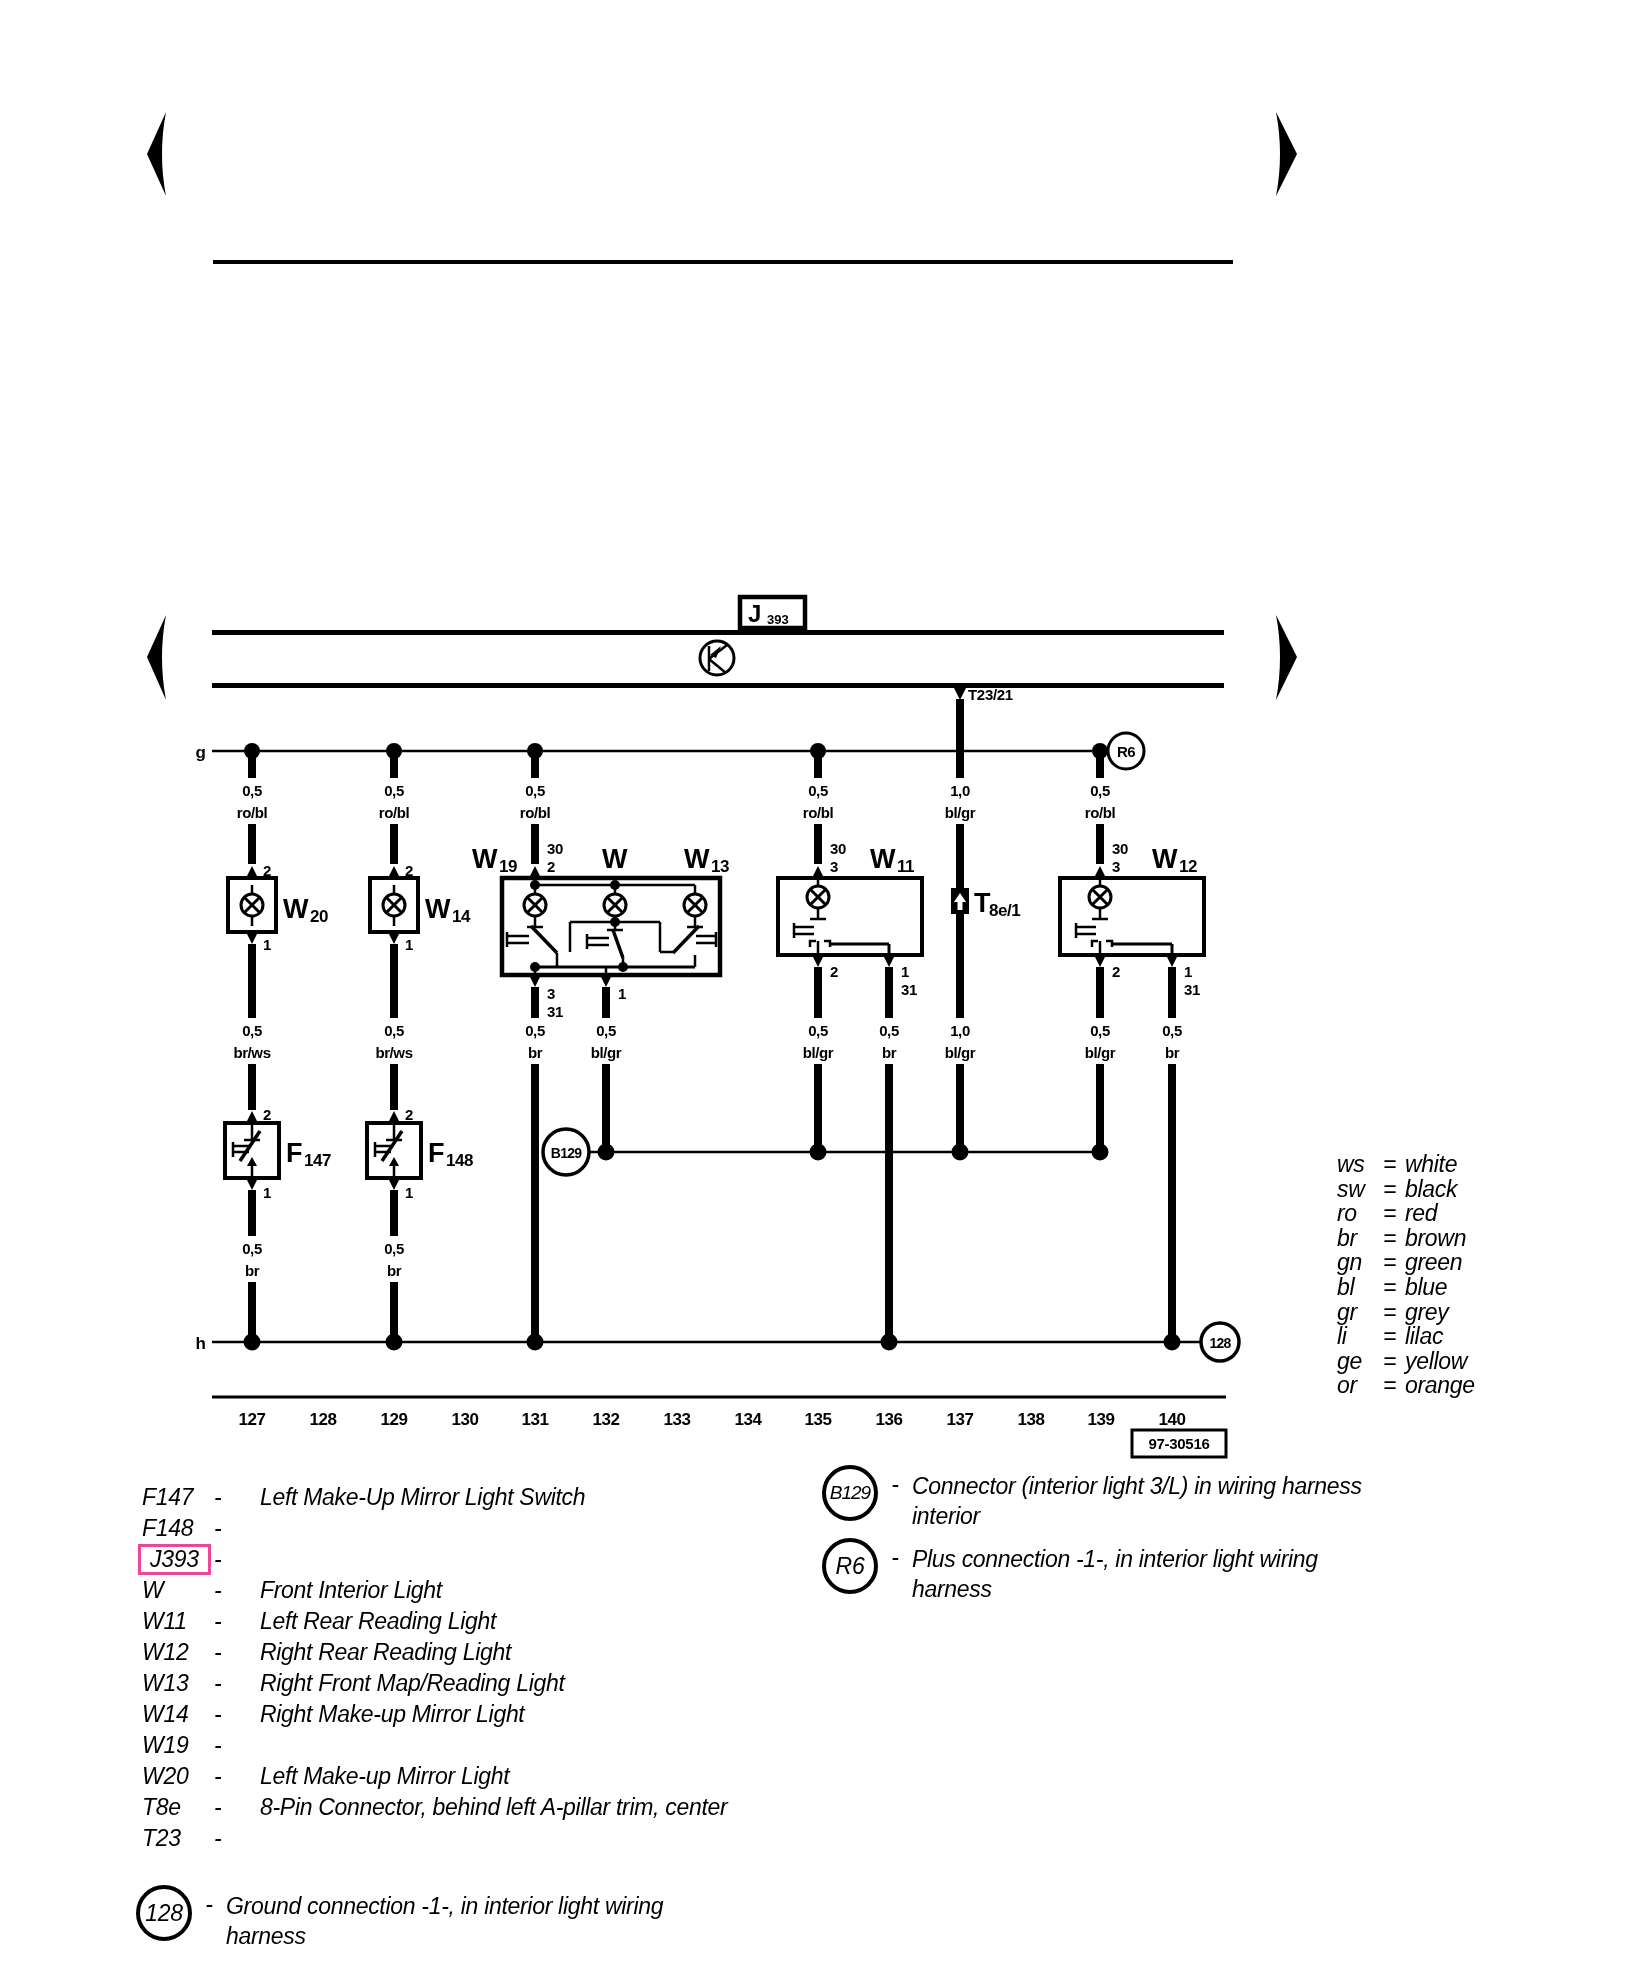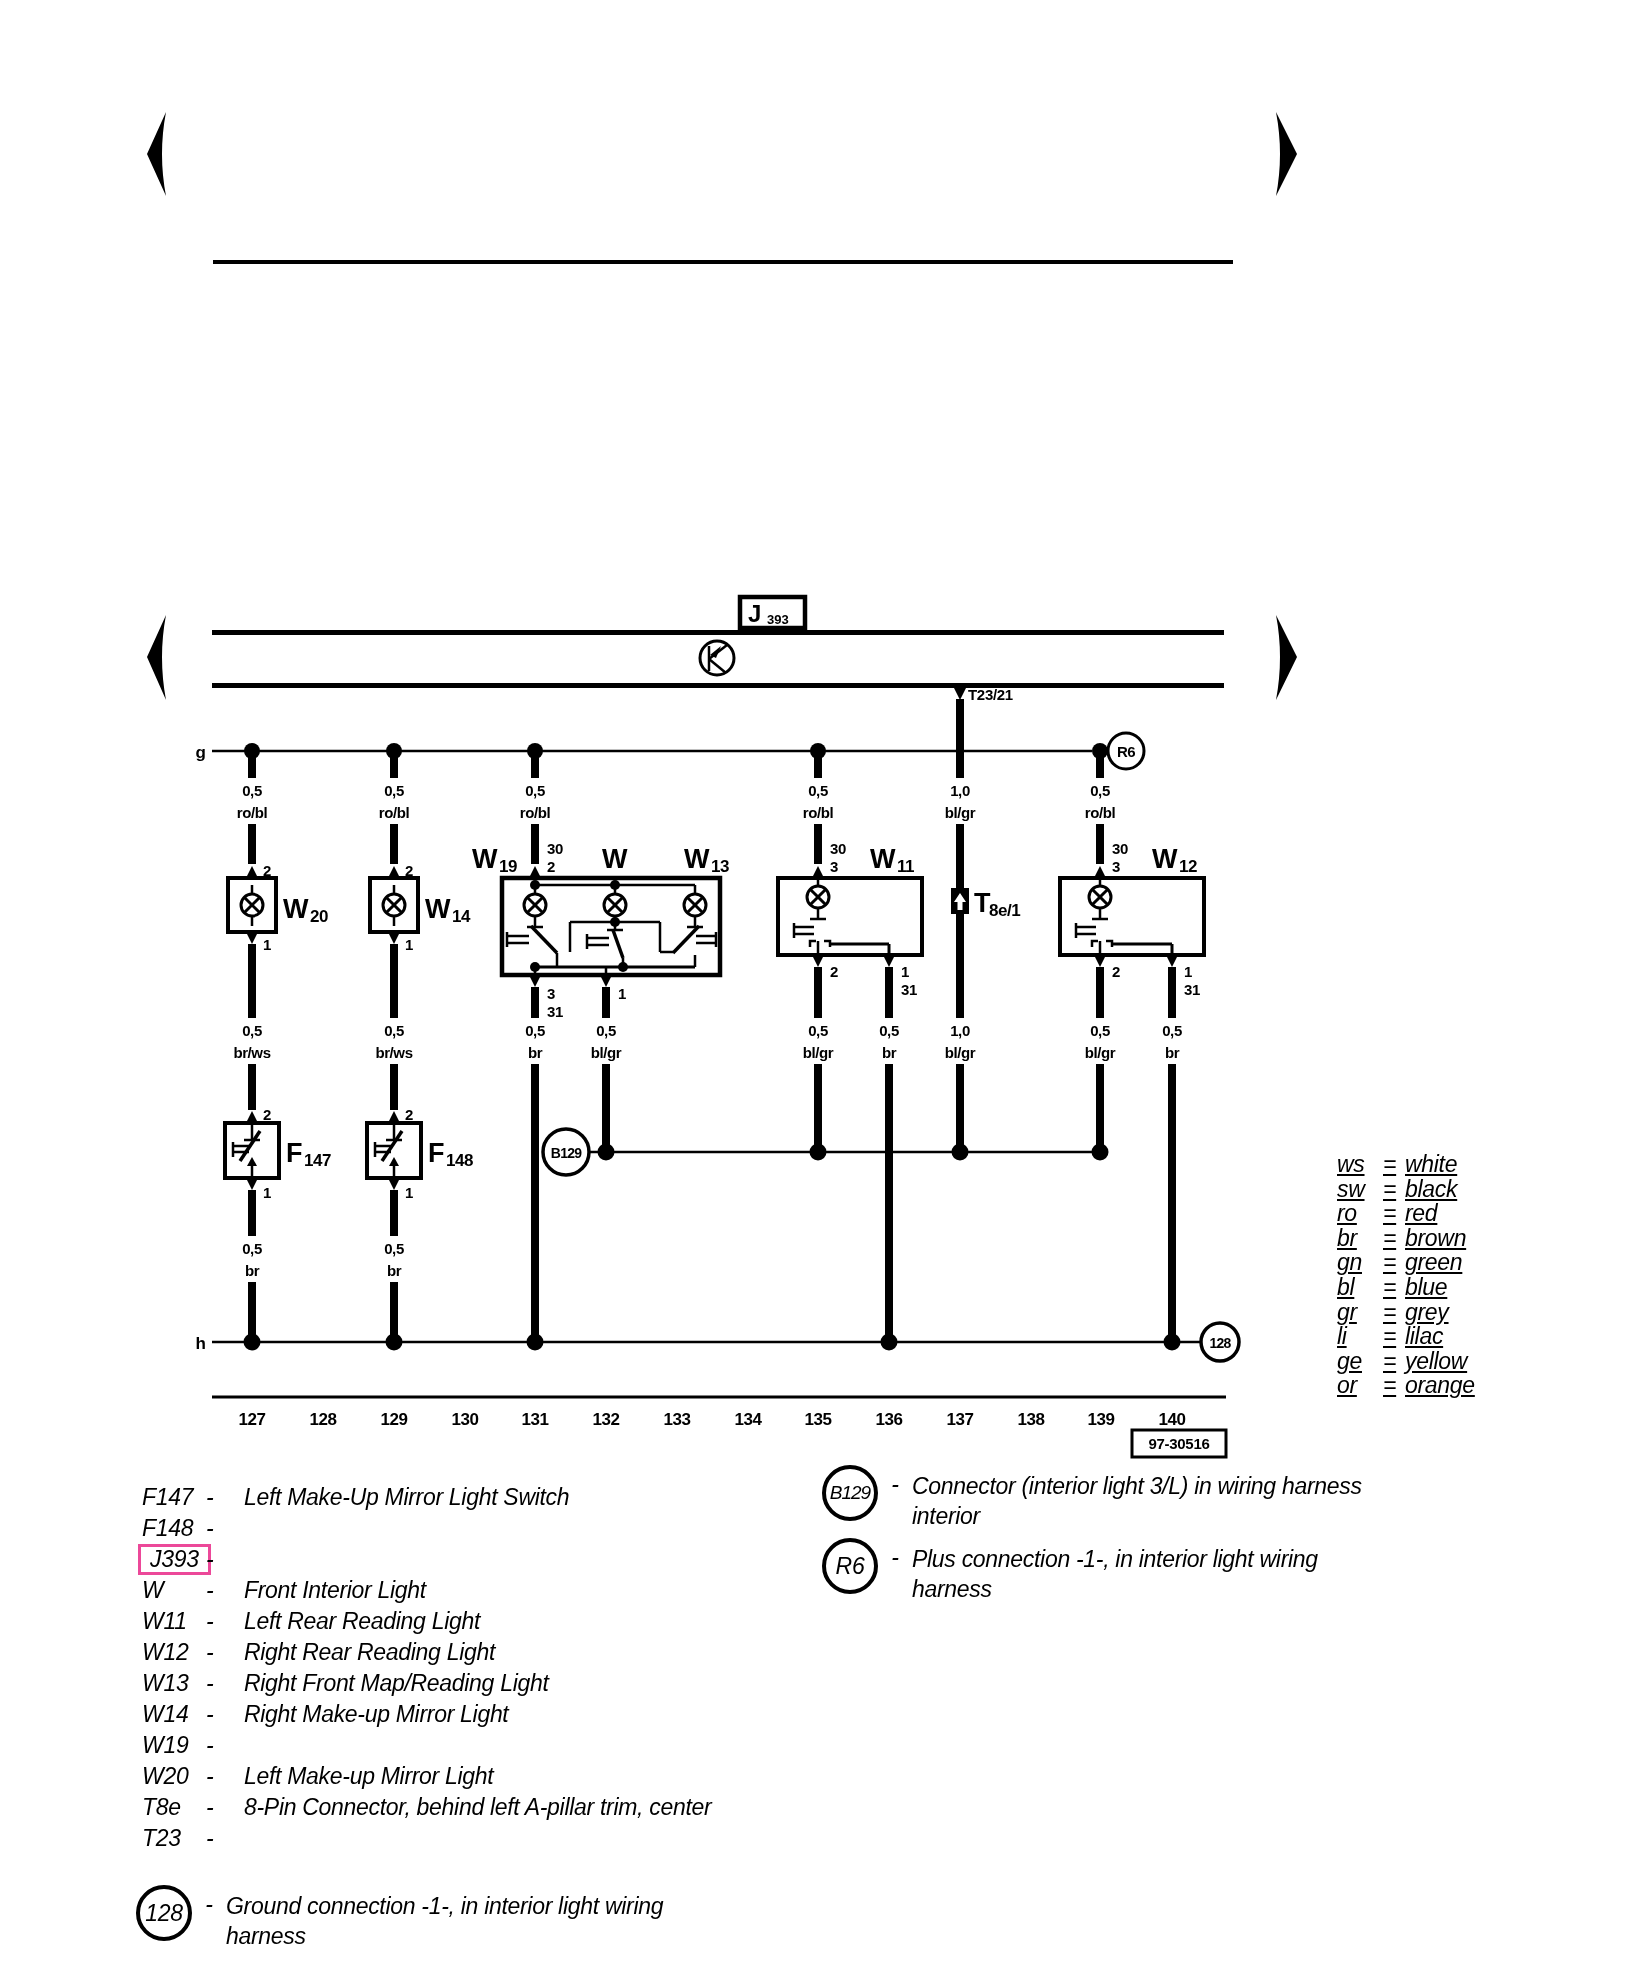--- a/index.html
+++ b/index.html
@@ -22,34 +22,34 @@
   .thin{stroke:#000;stroke-width:2.5;fill:none;}
   .med{stroke:#000;stroke-width:3;fill:none;}
   .hw{stroke:#000;stroke-width:8;fill:none;}
   .bx{stroke:#000;stroke-width:4;fill:none;}
   .bbx{stroke:#000;stroke-width:4.5;fill:none;}
   .sw{stroke:#000;stroke-width:2.5;fill:none;}
   .swd{stroke:#000;stroke-width:3.5;fill:none;}
   .dot{fill:#000;}
   
   .legend{position:absolute;font-style:italic;font-size:23px;letter-spacing:-0.3px;}
-  .lrow{display:flex;align-items:flex-start;line-height:31px;}
+  .lrow{display:flex;align-items:flex-start;line-height:31px;gap:8px;}
   .lkey{width:64px;flex:none;}
   .ldash{width:38px;flex:none;}
   .ldesc{flex:1;}
   .keybox{display:inline-block;border:3px solid #ec4899;padding:0 9px;line-height:25px;margin-left:-4px;}
   .crow{display:flex;align-items:flex-start;}
   .lcircle{flex:none;width:48px;height:48px;border:4px solid #000;border-radius:50%;
            display:flex;align-items:center;justify-content:center;}
   .lcircle.small-text{font-size:19px;letter-spacing:-1px;}
   .crow .ldash{width:34px;text-align:center;flex:none;padding-top:6px;}
   .crow .ldesc{padding-top:6px;line-height:30px;}
   
   #colorcode{position:absolute;left:1337px;top:1152px;font-style:italic;font-size:23px;line-height:24.6px;letter-spacing:-0.3px;}
-  .ccrow{display:flex;text-decoration:underline;}
+  .ccrow{display:flex;}
   .ccabbr{width:46px;flex:none;}
   .cceq{width:22px;flex:none;}
 </style>
 </head>
 <body>
 
 <div id="page">
 
 <svg width="1632" height="1460" viewBox="0 0 1632 1460">
 

